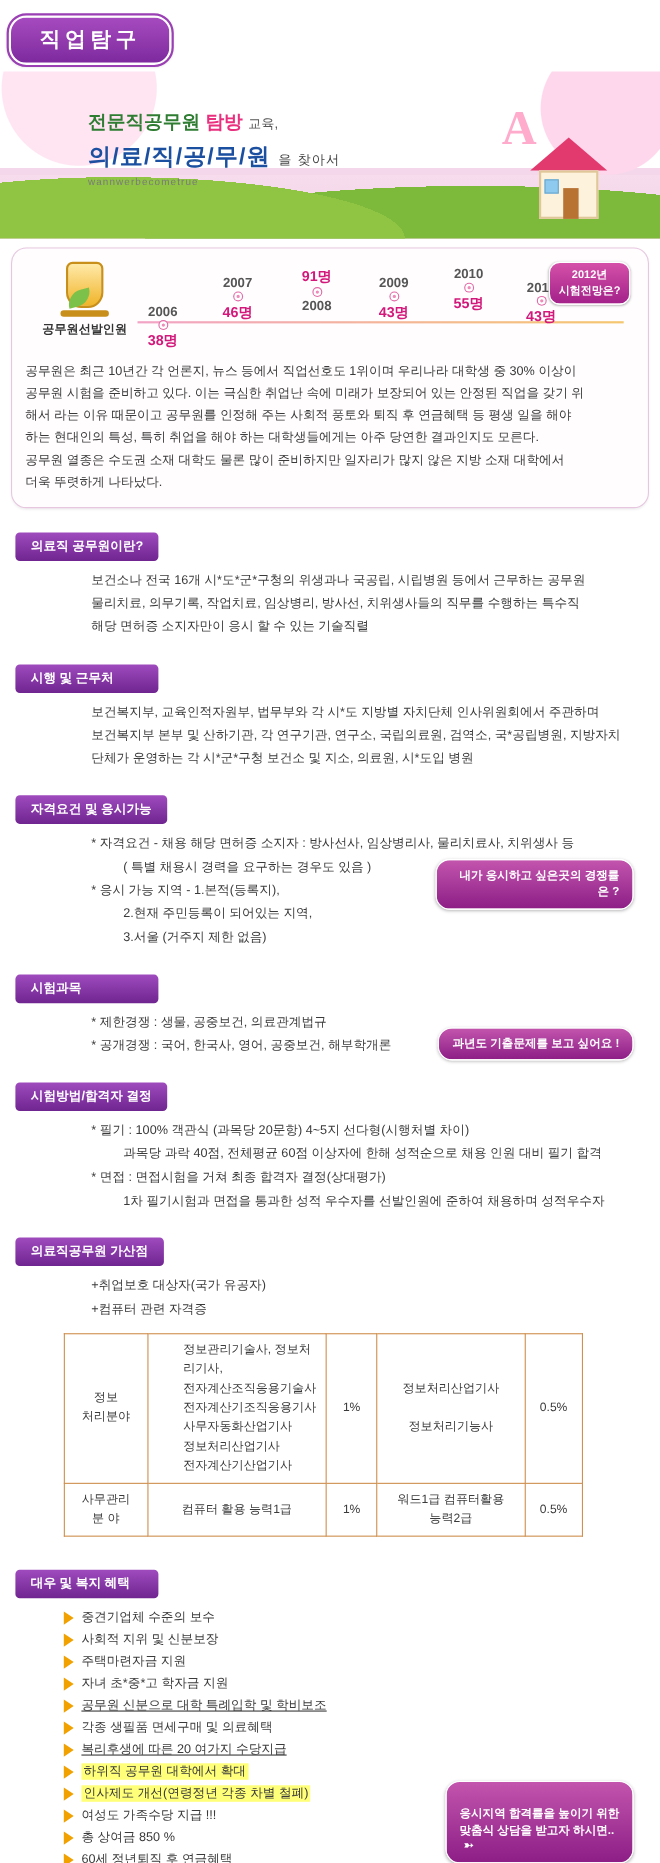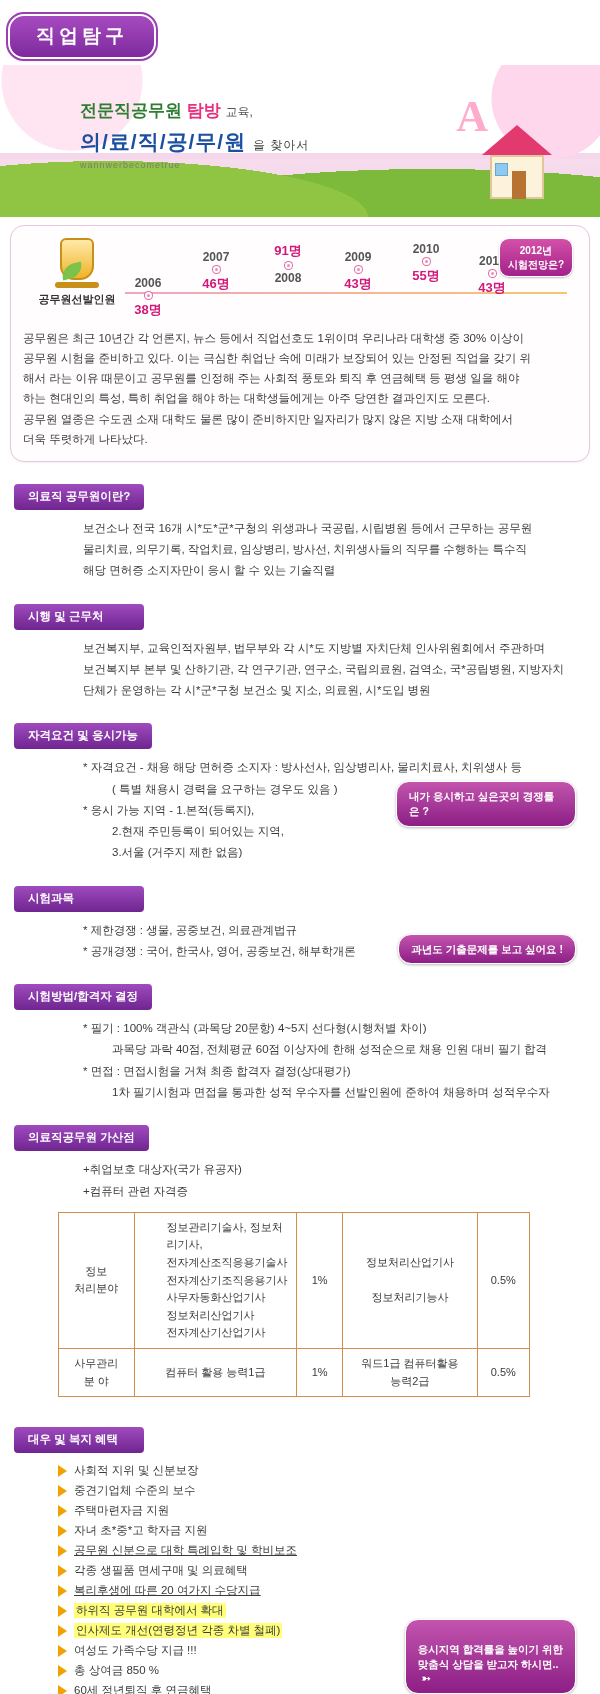--- a/index.html
+++ b/index.html
@@ -134,21 +134,21 @@
   .sec-b .ind2 { padding-left:54px; display:block; }
   .sec-b .star { display:block;margin-left:25px; }
 
   
   .callout {
     position:absolute; right:10px;
     background:linear-gradient(#c355ae,#8c1e86);
     color:#ffffff; font-size:10.5px; font-weight:bold;
     padding:7px 12px; border-radius:13px;
     border:1px solid #ffffff; box-shadow:0 1px 3px rgba(0,0,0,.28);
-    line-height:1.4; text-align:left; max-width:180px;
+    line-height:1.4; text-align:right; max-width:180px;
   }
   .callout .cursor { display:inline-block; margin-left:4px; }
 
   
   .tbl { margin:10px 14px 0 58px; border-collapse:collapse; width:472px; }
   .tbl td {
     border:1px solid #cf8f4e;
     padding:6px 8px; font-size:11px; color:#3a3a3a; vertical-align:middle;
     line-height:1.6;
   }
@@ -337,25 +337,25 @@
       <td class="c">0.5%</td>
     </tr>
   </tbody>
     </table>
 
   <div class="sec" style="position:relative; margin-top:30px;">
     <span class="sec-h">대우 및 복지 혜택</span>
     <div class="blist">
       <div class="brow">
           <span class="arrow"></span>
+          <span class="btxt">중견기업체 수준의 보수</span>
+        </div>
+      <div class="brow">
+          <span class="arrow"></span>
           <span class="btxt">사회적 지위 및 신분보장</span>
-        </div>
-      <div class="brow">
-          <span class="arrow"></span>
-          <span class="btxt">중견기업체 수준의 보수</span>
         </div>
       <div class="brow">
           <span class="arrow"></span>
           <span class="btxt">주택마련자금 지원</span>
         </div>
       <div class="brow">
           <span class="arrow"></span>
           <span class="btxt">자녀 초*중*고 학자금 지원</span>
         </div>
       <div class="brow">

